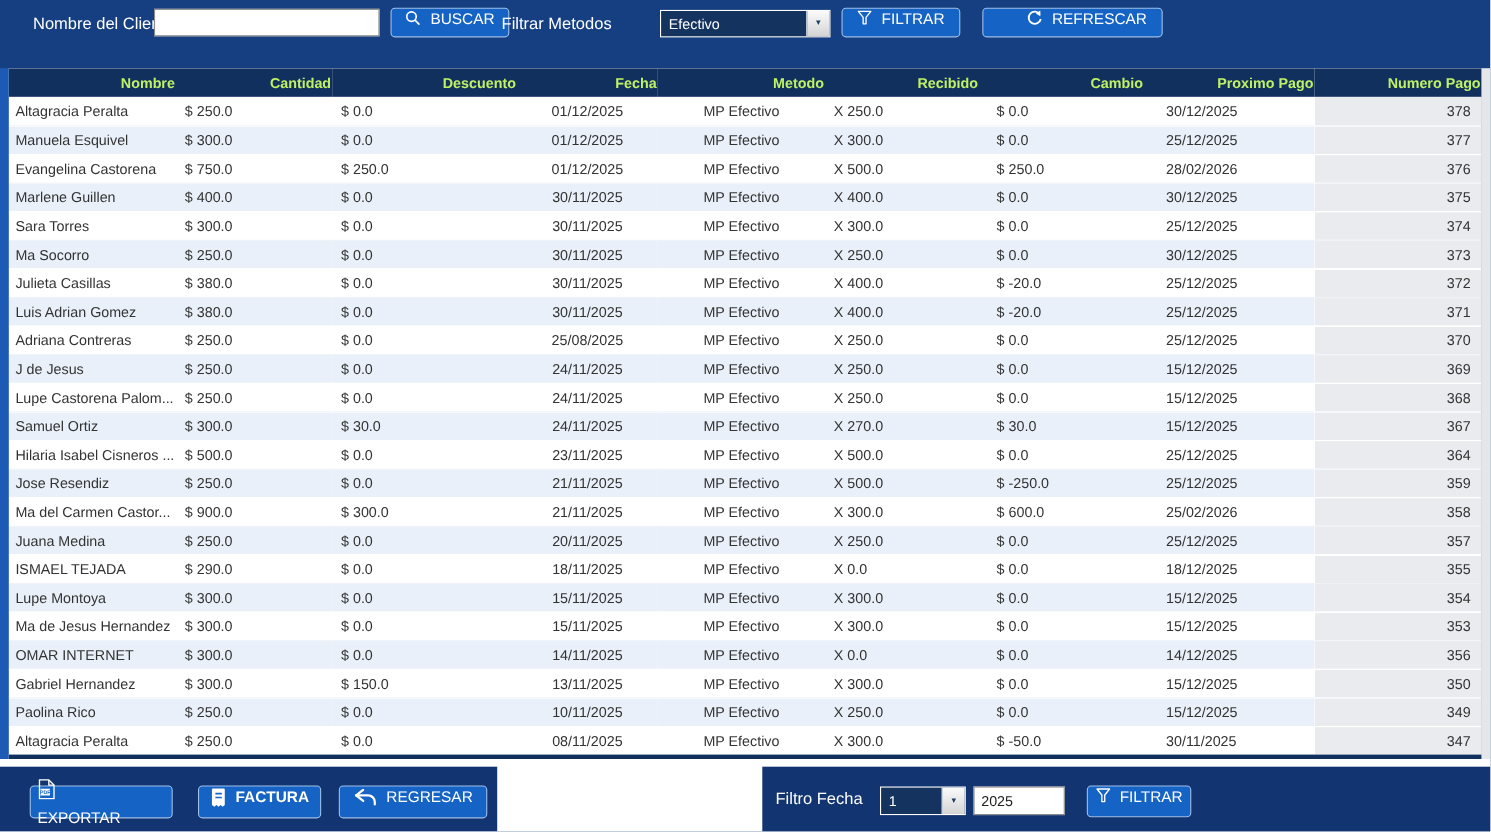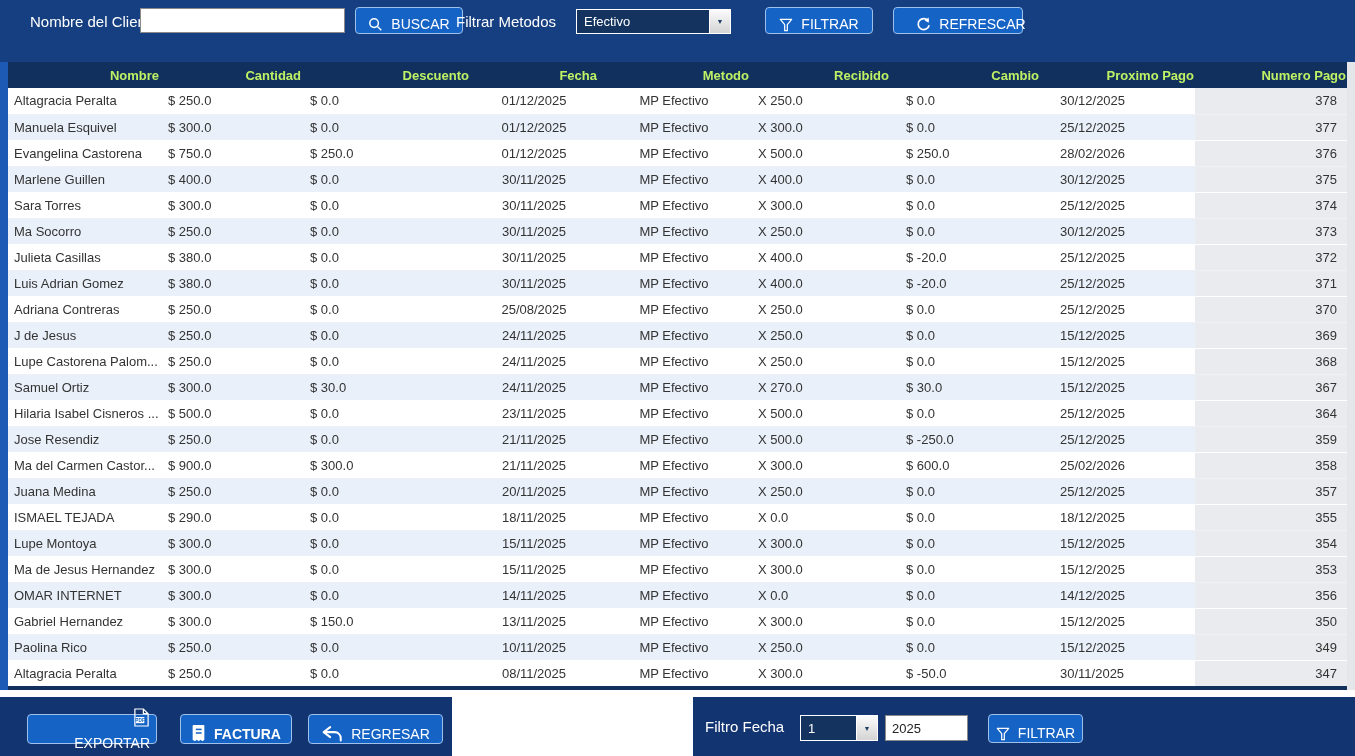--- a/index.html
+++ b/index.html
@@ -5,21 +5,21 @@
   * { box-sizing: border-box; }
   html,body { margin:0; padding:0; }
   #app {
     position:relative; width:1355px; height:756px; overflow:hidden;
     background:#153f80; font-family:"Liberation Sans", sans-serif;
   }
   
   .toplabel { position:absolute; color:#fff; font-size:15px; white-space:nowrap; }
   .inp { position:absolute; background:#fff; border:1px solid #8a8a8a; font-size:13px; padding:0 6px; color:#222; }
   .btn {
-    position:absolute; display:flex; align-items:flex-end; justify-content:center; gap:8px;
+    position:absolute; display:flex; align-items:flex-start; justify-content:center; gap:8px;
     background:#1563c5; border:1px solid #9fc0e8; border-radius:4px;
     color:#fff; font-size:14px; cursor:pointer; white-space:nowrap;
   }
   .sel {
     position:absolute; display:flex; align-items:center;
     background:#14335f; border:1px solid #ffffff; color:#fff; font-size:13px;
     padding-left:7px; cursor:pointer;
   }
   .sel .dd {
     margin-left:auto; width:21px; align-self:stretch;
@@ -70,33 +70,33 @@
     <button class="btn" style="left:355px; top:7px; width:108px; height:27px;">
       <svg viewBox="0 0 16 16" width="15" height="15">
         <circle cx="6.5" cy="6.5" r="4.6" fill="none" stroke="#fff" stroke-width="1.6"></circle>
         <line x1="10.1" y1="10.1" x2="14.2" y2="14.2" stroke="#fff" stroke-width="1.6"></line>
       </svg>
       <span>BUSCAR</span>
     </button>
 
     <span class="toplabel" style="left:456px; top:13px;">Filtrar Metodos</span>
 
-    <div class="sel" style="left:576px; top:9px; width:155px; height:25px;">
+    <div class="sel" style="left:600px; top:9px; width:155px; height:25px;">
       <span>Efectivo</span>
       <span class="dd">▼</span>
     </div>
 
     <button class="btn" style="left:765px; top:7px; width:108px; height:27px;">
       <svg viewBox="0 0 16 16" width="14" height="14">
         <path d="M1.5 1.5 h13 l-5 6.2 v6.8 h-3 v-6.8 z" fill="none" stroke="#fff" stroke-width="1.4" stroke-linejoin="round"></path>
       </svg>
       <span>FILTRAR</span>
     </button>
 
-    <button class="btn" style="left:893px; top:7px; width:130px; height:27px;padding-left:32px;">
+    <button class="btn" style="left:893px; top:7px; width:164px; height:27px;padding-left:32px;">
       <svg viewBox="0 0 16 16" width="15" height="15">
         <path d="M13.2 4.4 A5.9 5.9 0 1 0 14 8.8" fill="none" stroke="#fff" stroke-width="1.8"></path>
         <polygon points="13.6,0.6 13.6,6.2 9.2,3.6" fill="#fff"></polygon>
       </svg>
       <span>REFRESCAR</span>
     </button>
   </div>
 
   <div class="left-strip"></div>
 

